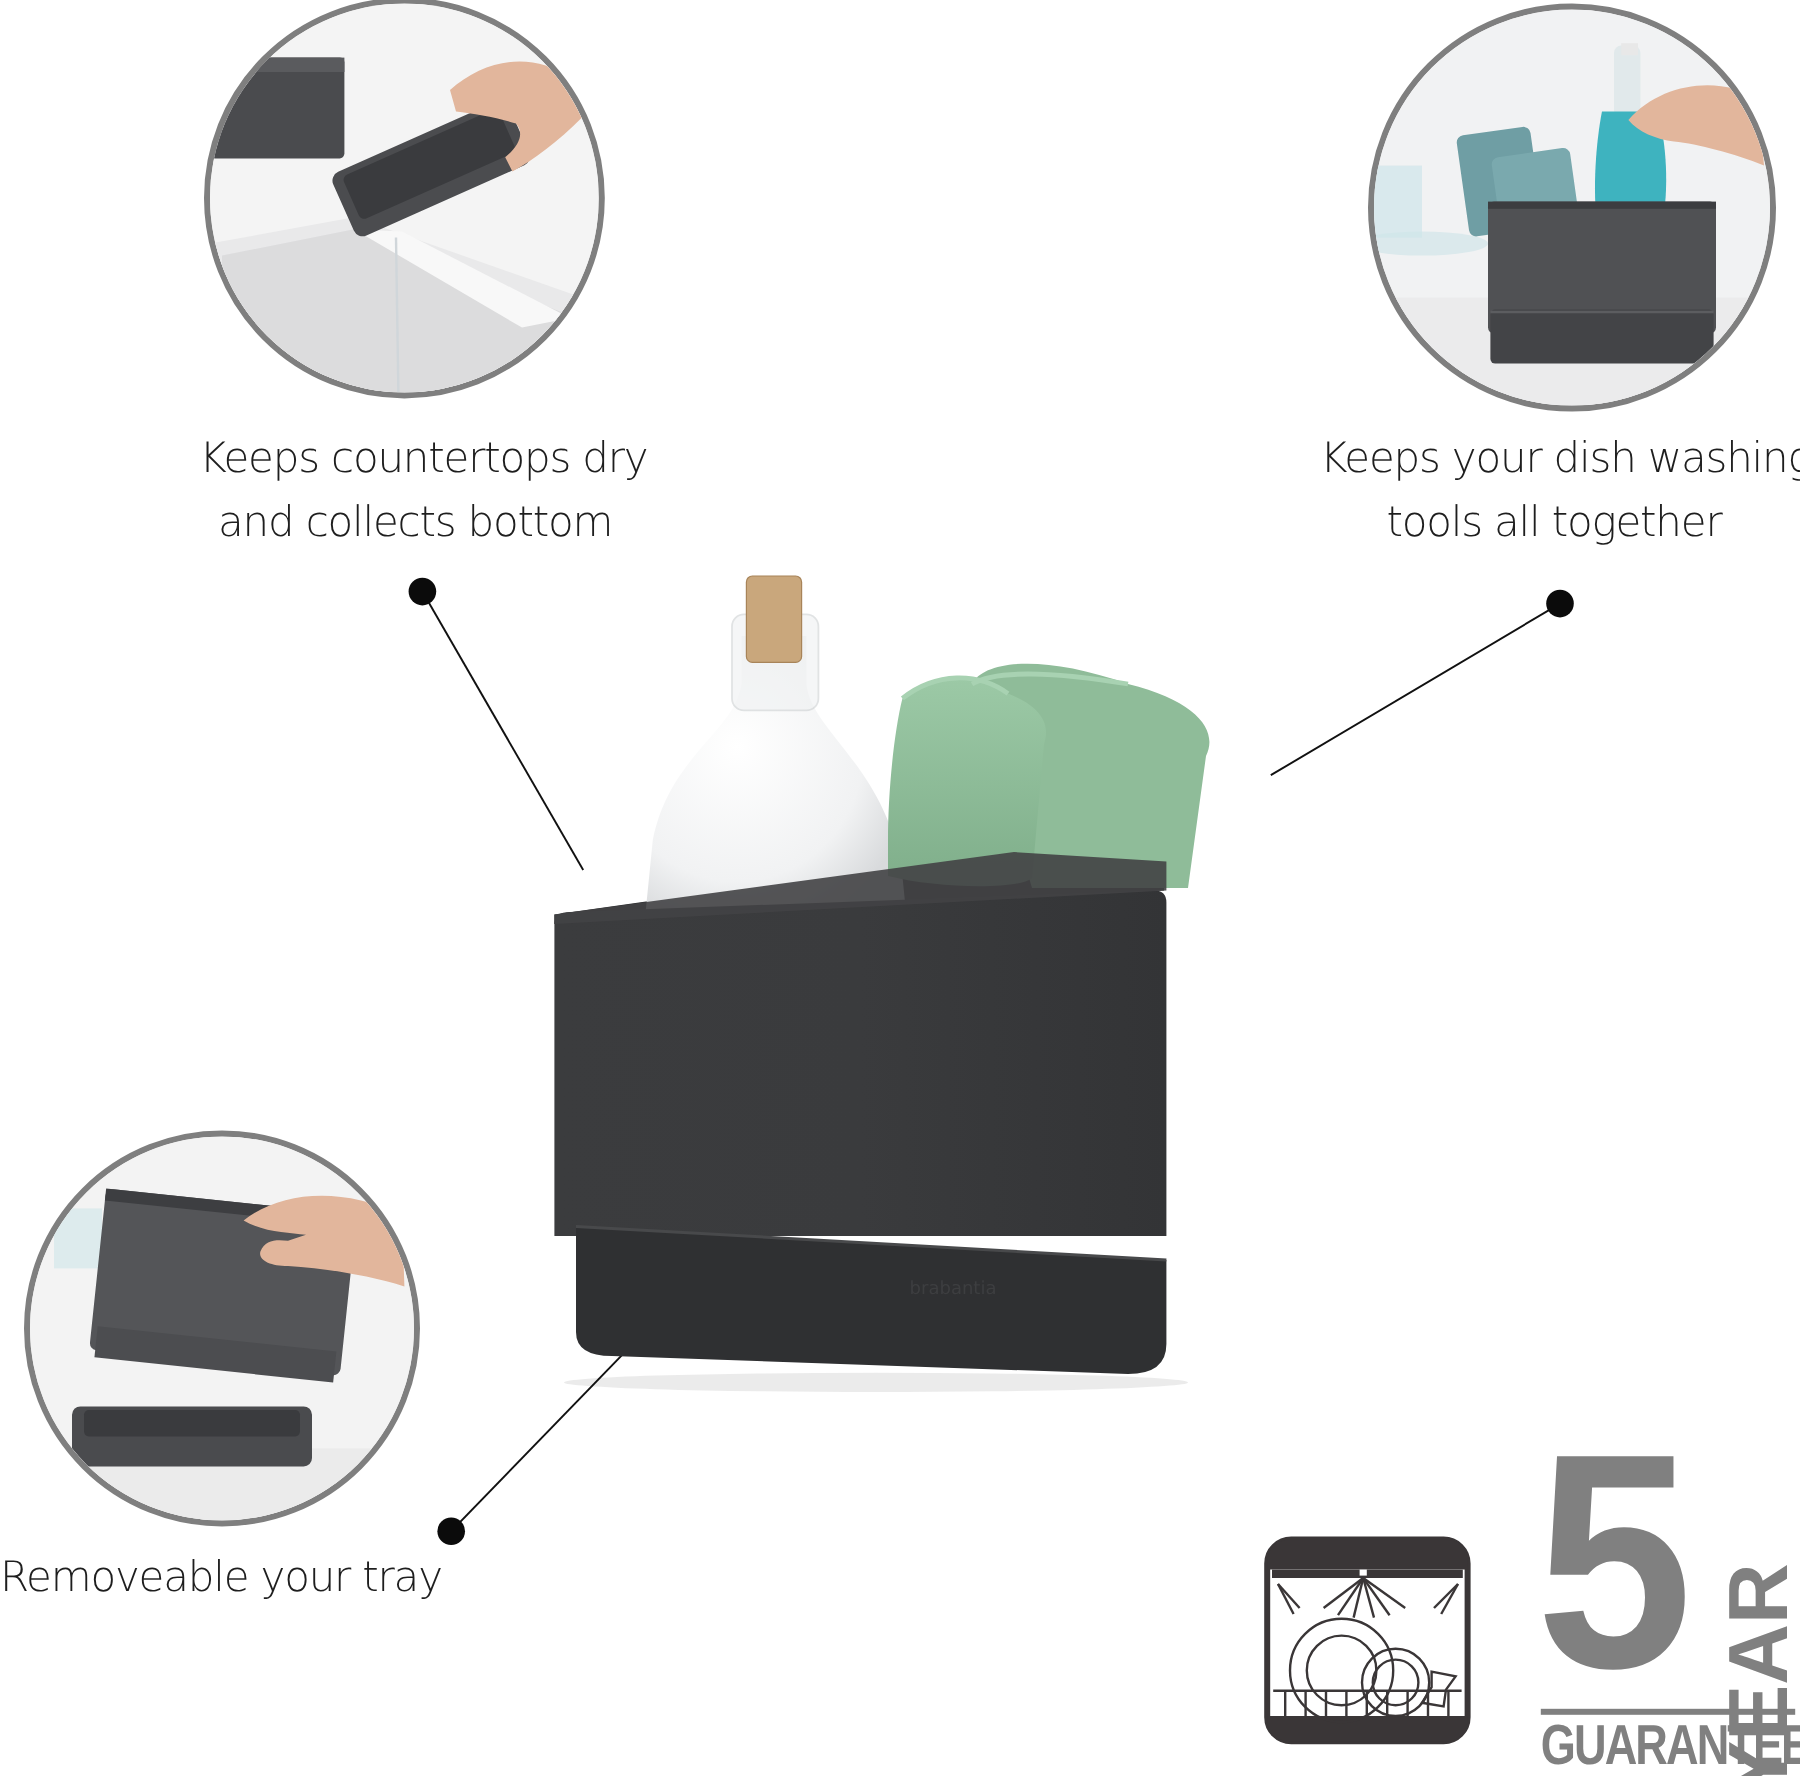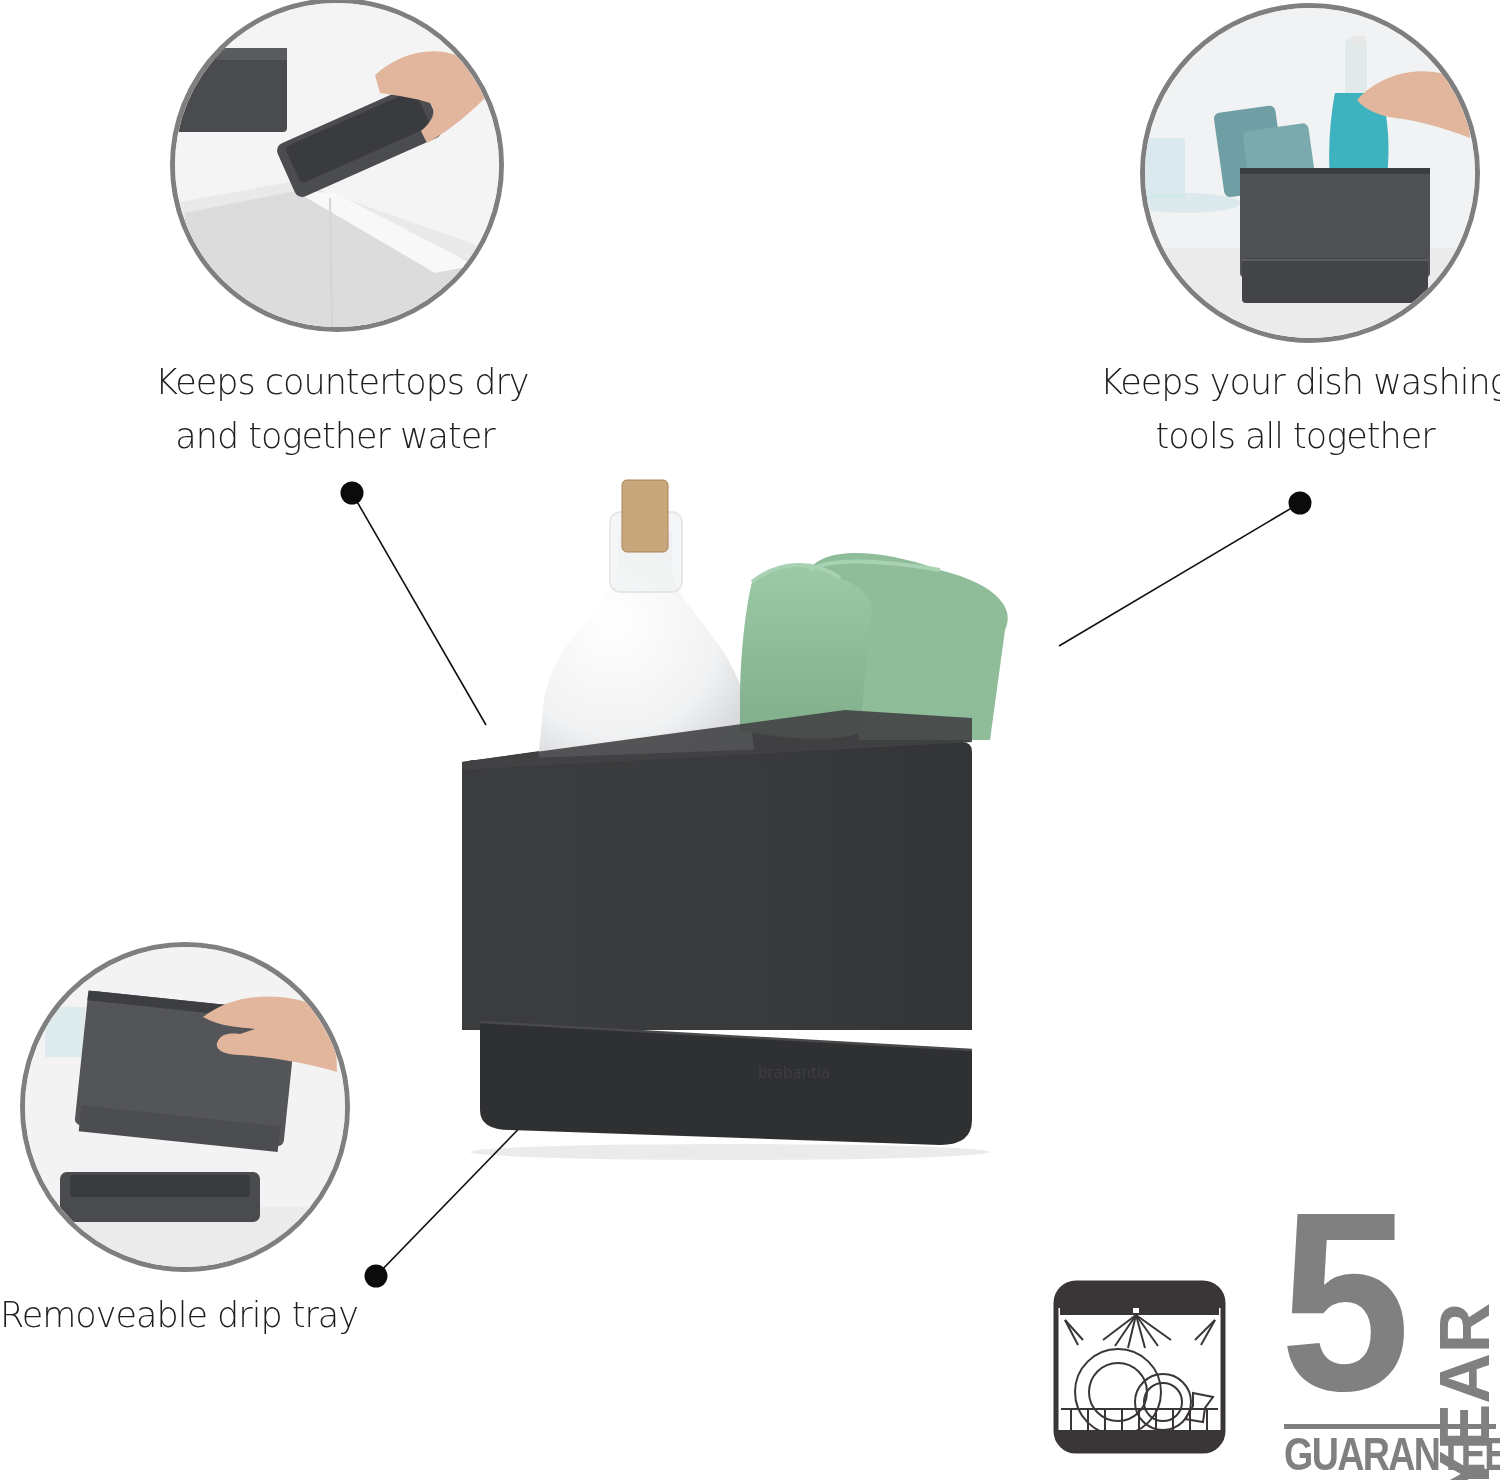--- a/index.html
+++ b/index.html
@@ -43,23 +43,23 @@
     <g transform="rotate(-24 180 135)">
       <rect x="103" y="110" width="160" height="58" rx="8" fill="#4b4c4f"></rect>
       <rect x="112" y="115" width="142" height="40" rx="5" fill="#3a3b3e"></rect>
     </g>
 
     <line x1="155" y1="195" x2="157" y2="324" stroke="#d0d6da" stroke-width="2"></line>
 
     <path d="M200,72 C230,45 270,40 300,62 L310,95 C290,115 270,130 252,140 L246,128 C258,118 262,108 255,100 C240,95 220,92 205,90 Z" fill="#e2b69c"></path>
   </svg>
 </div>
-<div class="caption" style="left:155px;top:355px;width:360px;">
+<div class="caption" style="left:166px;top:355px;width:360px;">
   <span>Keeps countertops dry</span>
-  <span>and together water</span>
+  <span>and collects bottom</span>
 </div>
 
 <div class="circle" style="left:1140px;top:3px;width:340px;height:340px;">
   <svg width="330" height="330" viewBox="0 0 330 330">
     <rect width="330" height="330" fill="#f1f2f3"></rect>
     <rect x="0" y="240" width="330" height="90" fill="#ebebec"></rect>
 
     <ellipse cx="40" cy="195" rx="55" ry="10" fill="#dbe9ec"></ellipse>
     <rect x="0" y="130" width="40" height="60" fill="#cfe6ea" opacity="0.7"></rect>
 
@@ -99,21 +99,21 @@
       <rect x="60" y="170" width="200" height="26" fill="#4c4d50"></rect>
     </g>
 
     <rect x="35" y="225" width="200" height="50" rx="7" fill="#4a4b4e"></rect>
     <rect x="45" y="228" width="180" height="22" rx="4" fill="#3a3b3e"></rect>
 
     <path d="M178,70 C210,45 260,42 310,65 L312,125 C280,115 245,110 215,108 C200,108 190,103 192,96 C196,86 205,86 215,87 L230,82 C215,80 195,80 178,70 Z" fill="#e2b69c"></path>
   </svg>
 </div>
 <div class="caption" style="left:0px;top:1288px;width:322px;">
-  <span>Removeable drip tray</span>
+  <span>Removeable your tray</span>
 </div>
 
 <svg class="abs" style="left:440px;top:470px;" width="600" height="700" viewBox="0 0 600 700">
   <defs>
     <linearGradient id="bodyGrad" x1="0" x2="1" y1="0" y2="0">
       <stop offset="0" stop-color="#3b3c3e"></stop>
       <stop offset="0.5" stop-color="#3a3b3d"></stop>
       <stop offset="1" stop-color="#333436"></stop>
     </linearGradient>
     <radialGradient id="bottleGrad" cx="0.35" cy="0.4" r="0.7">

